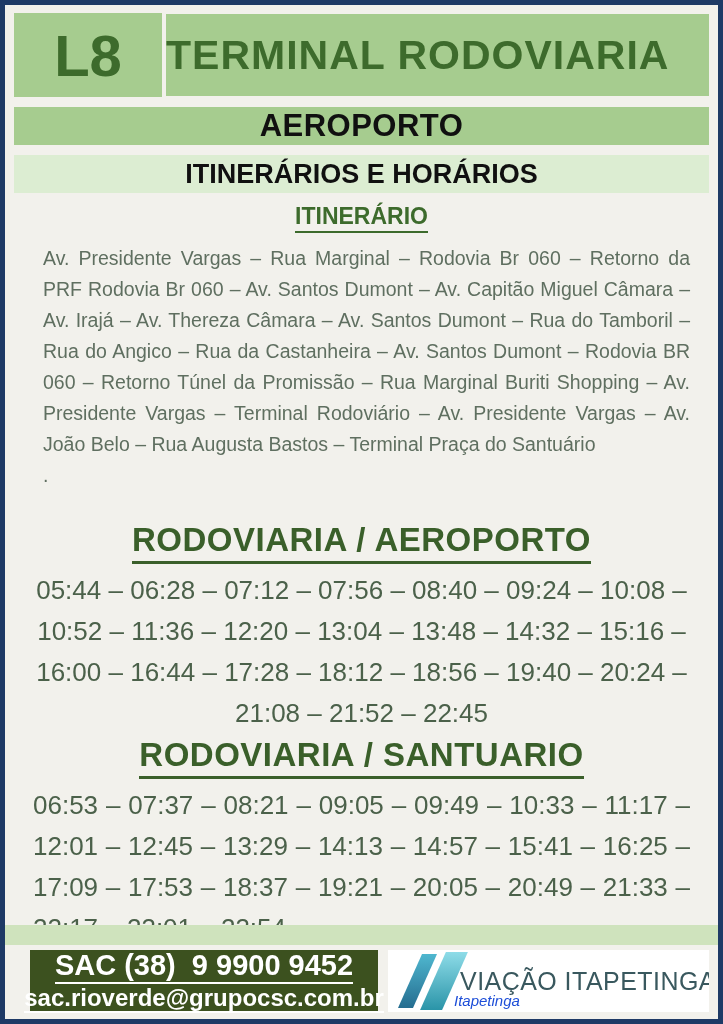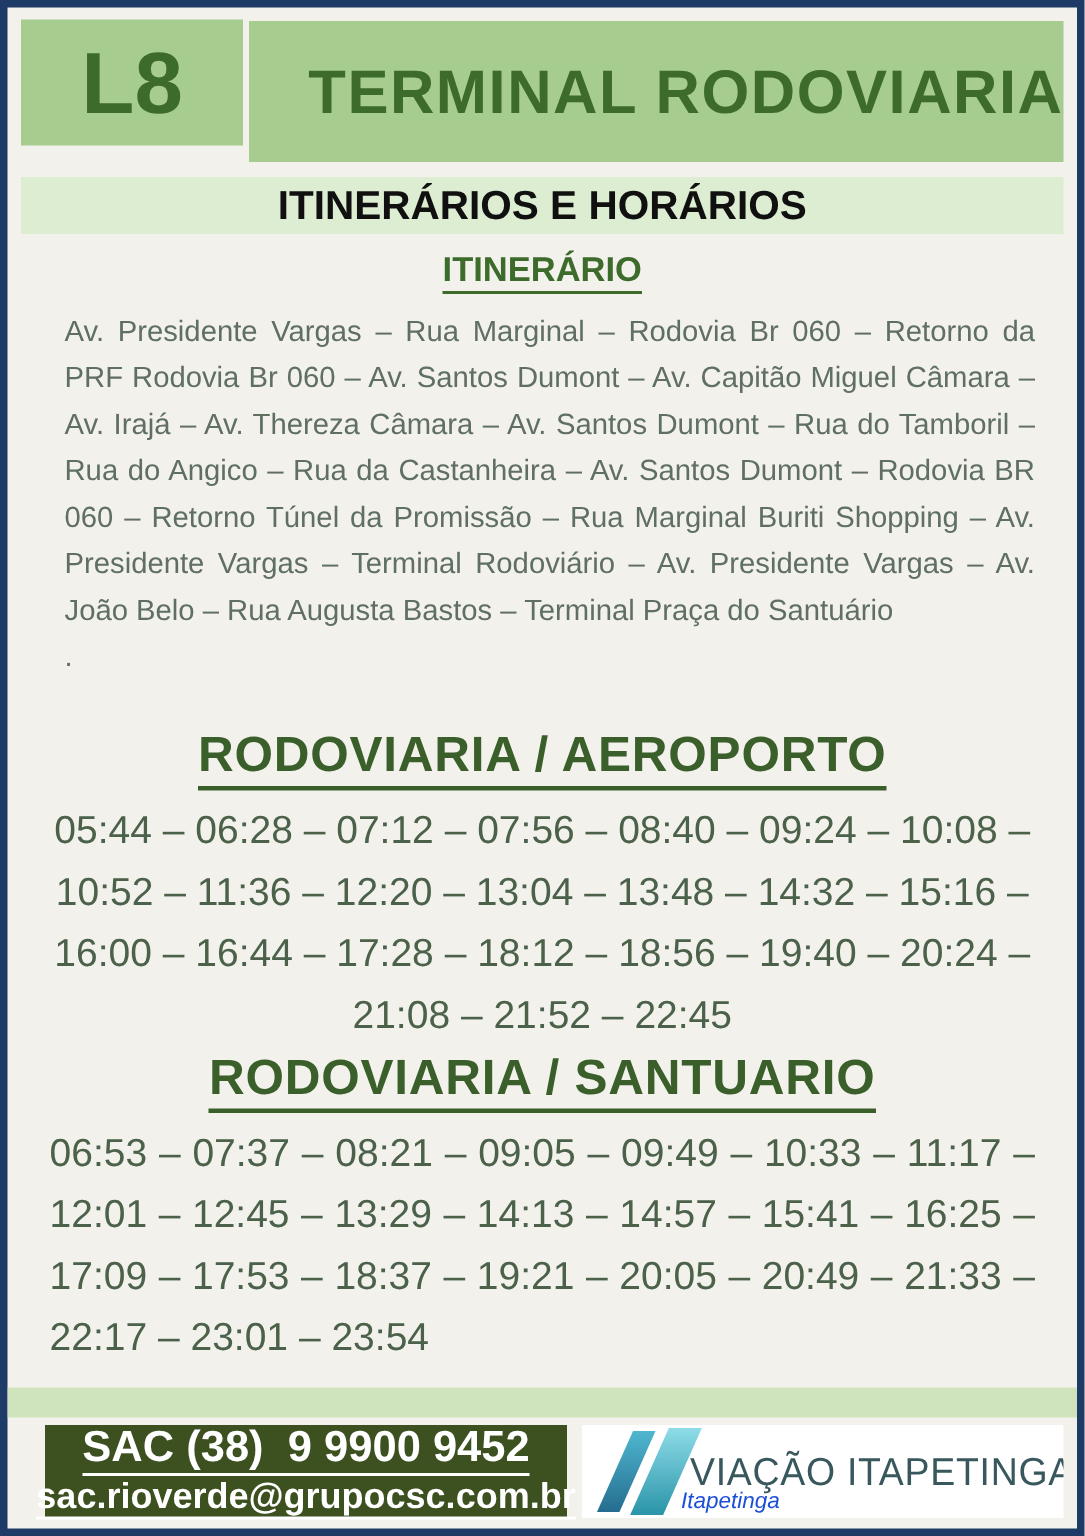--- a/index.html
+++ b/index.html
@@ -14,22 +14,22 @@
     overflow:hidden;
   }
   
   .header-row { display:flex; gap:4px; margin:8px 9px 0 9px; }
   .badge {
     width:148px; height:84px; background:#a6cc8f;
     display:flex; align-items:center; justify-content:center;
     color:#3d6b2c; font-size:58px; font-weight:bold;
   }
   .title-box {
-    flex:1; height:94px; margin-top:1px; background:#a6cc8f;
-    display:flex; align-items:center; justify-content:flex-end;
+    flex:1; height:82px; margin-top:1px; background:#a6cc8f;
+    display:flex; align-items:center; justify-content:flex-start;
     color:#3d6b2c; font-size:41px; font-weight:bold; letter-spacing:1px;
   }
   .dest-bar {
     margin:10px 9px 0 9px; height:38px; background:#a6cc8f;
     display:flex; align-items:center; justify-content:center;
     color:#101010; font-size:31px; font-weight:bold; letter-spacing:0.5px;
   }
   .section-bar {
     margin:10px 9px 0 9px; height:38px; background:#dcedd2;
     display:flex; align-items:center; justify-content:center;
@@ -109,20 +109,23 @@
 
   <div class="header-row">
     <div class="badge">
       <span>L8</span>
     </div>
     <div class="title-box">
       <span>TERMINAL RODOVIARIA</span>
     </div>
   </div>
 
+  <div class="dest-bar">
+    <span>AEROPORTO</span>
+  </div>
 
   <div class="section-bar">
     <span>ITINERÁRIOS E HORÁRIOS</span>
   </div>
 
   <div class="itin-heading">
     <span class="u">ITINERÁRIO</span>
   </div>
 
   <p class="itin-text">Av. Presidente Vargas – Rua Marginal – Rodovia Br 060 – Retorno da PRF Rodovia Br 060 – Av. Santos Dumont – Av. Capitão Miguel Câmara – Av. Irajá – Av. Thereza Câmara – Av. Santos Dumont – Rua do Tamboril – Rua do Angico – Rua da Castanheira – Av. Santos Dumont – Rodovia BR 060 – Retorno Túnel da Promissão – Rua Marginal Buriti Shopping – Av. Presidente Vargas – Terminal Rodoviário – Av. Presidente Vargas – Av. João Belo – Rua Augusta Bastos – Terminal Praça do Santuário</p>

